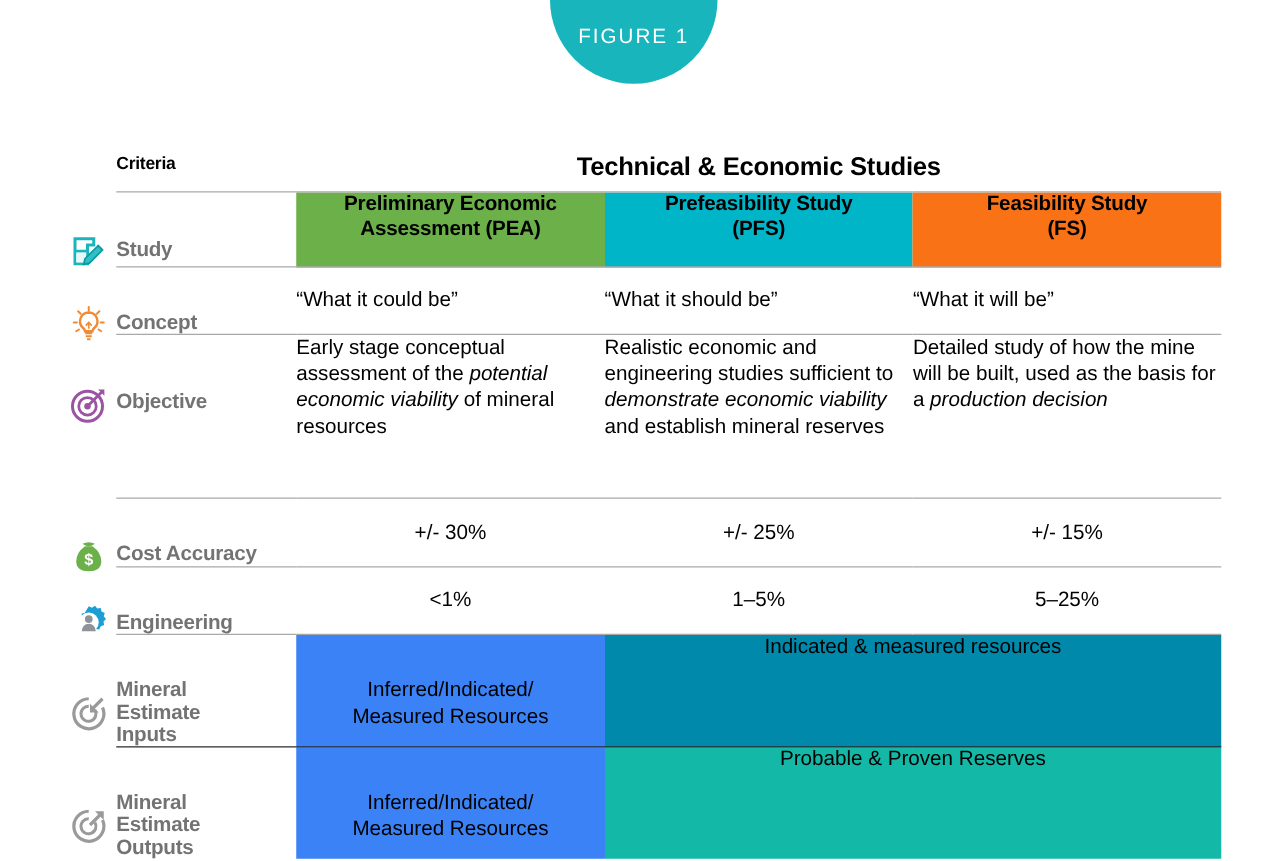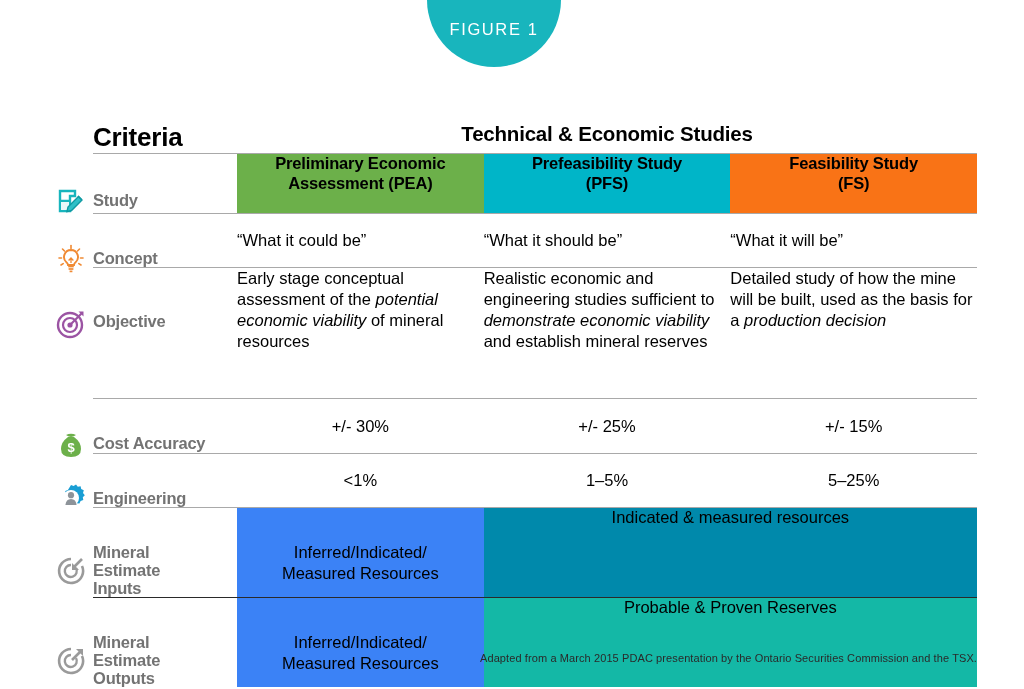--- a/index.html
+++ b/index.html
@@ -12,42 +12,42 @@
   }
   #page {
     position: relative;
     width: 1024px; height: 689px;
     background: #ffffff;
   }
 
   
   #figure-badge {
     position: absolute;
-    left: 427px; top: 0;
+    left: 440px; top: 0;
     width: 134px; height: 67px;
     background: #18b5bd;
     border-bottom-left-radius: 67px 67px;
     border-bottom-right-radius: 67px 67px;
     display: flex;
     align-items: center;
     justify-content: center;
   }
   #figure-badge .label {
     color: #ffffff;
     font-size: 16.5px;
     letter-spacing: 1.6px;
     font-weight: 400;
     padding-bottom: 8px;
   }
 
   
   #criteria-heading {
     position: absolute;
     left: 93px; top: 122px;
-    font-size: 26px;
+    font-size: 14px;
     font-weight: bold;
     color: #000;
     letter-spacing: -0.2px;
   }
   #studies-heading {
     position: absolute;
     left: 237px; top: 122px;
     width: 740px;
     text-align: center;
     font-size: 20.5px;
@@ -332,15 +332,14 @@
 Measured Resources</span>
         </td>
         <td class="purple-block" colspan="2">
           <span>Probable &amp; Proven Reserves</span>
         </td>
       </tr>
 
     </tbody>
   </table>
 
-  <div id="footnote">Adapted from a March 2015 PDAC presentation by the Ontario Securities Commission and the TSX.</div>
 
 </div>
 
 </body></html>

